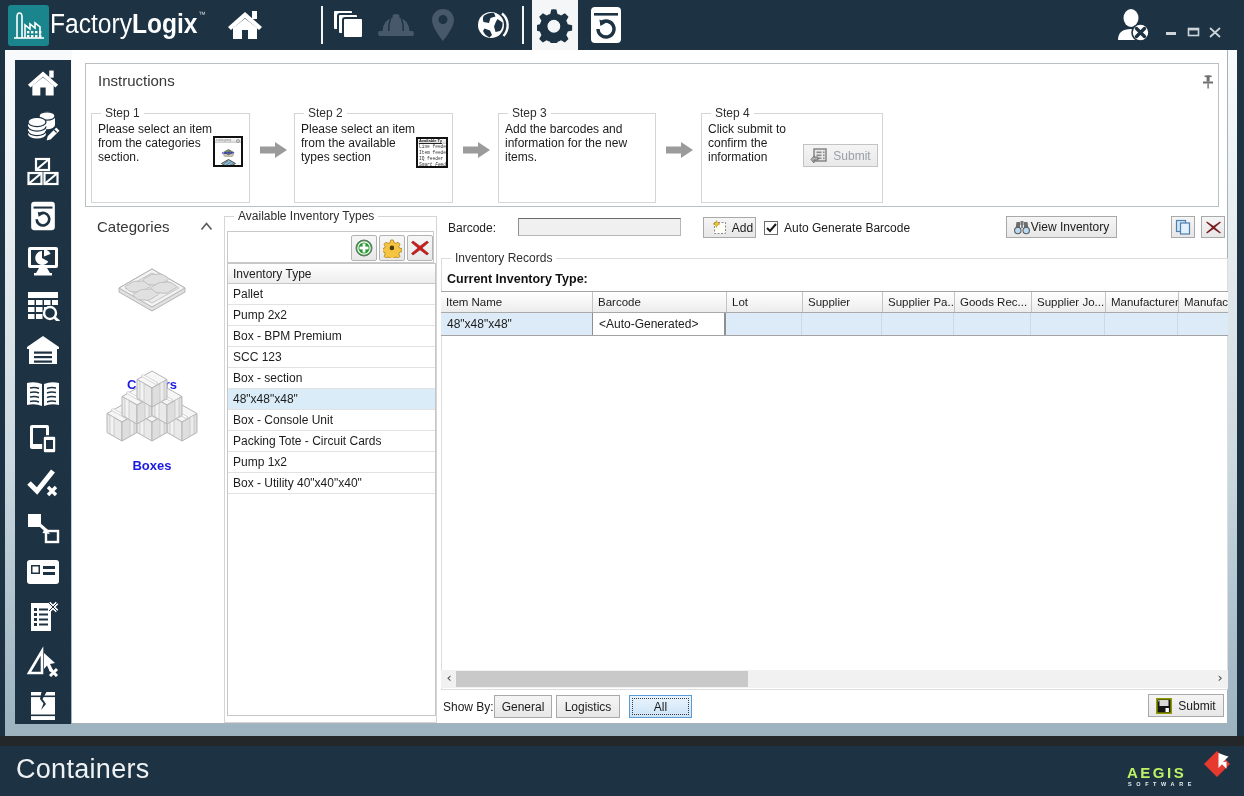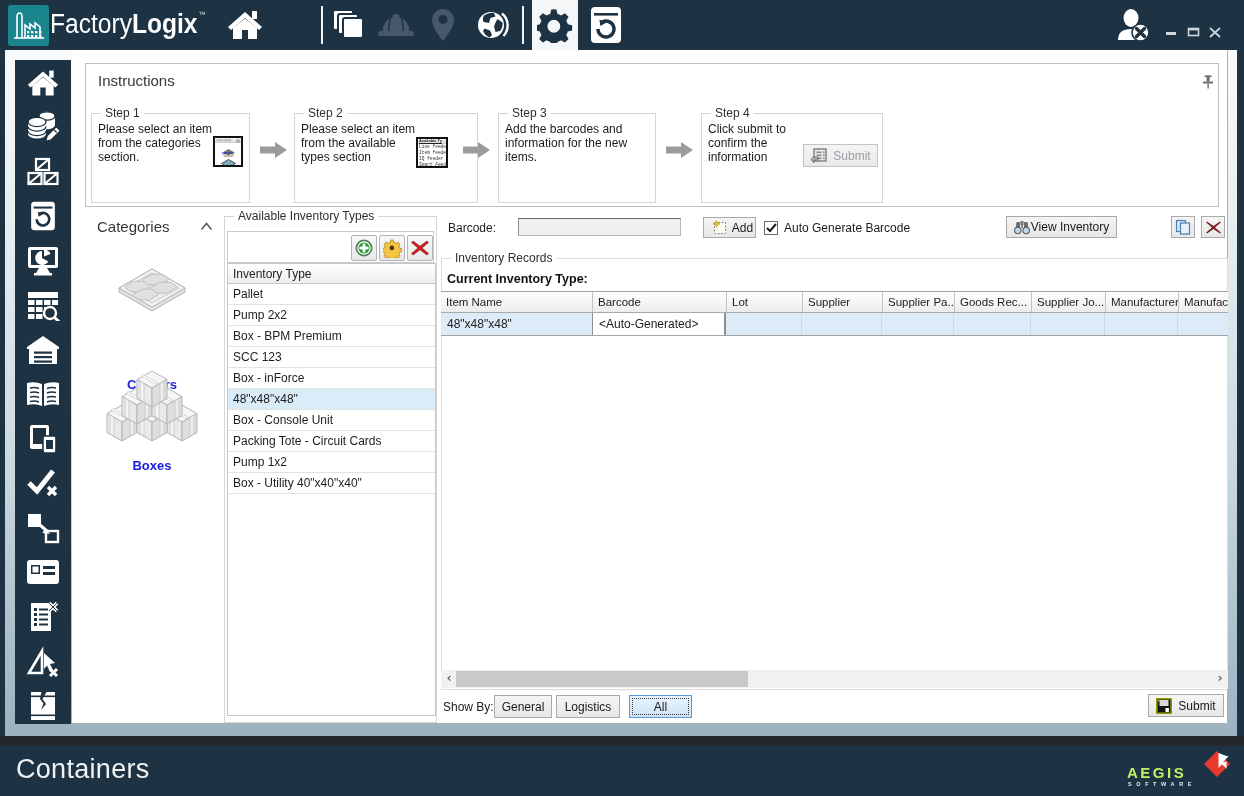--- a/index.html
+++ b/index.html
@@ -437,21 +437,21 @@
     <div style="text-align:center; height:10px;"><svg width="15" height="10" viewBox="0 0 15 10">
           <polygon points="7.5,0.5 14.5,4.5 7.5,8.5 0.5,4.5" fill="#8fc3da" stroke="#3a3a3a" stroke-width="0.9"></polygon>
           <path d="M3 4.5 L7.5 2 M5.2 5.8 L10.5 2.8 M7.5 7 L12.5 4.2" stroke="#3a3a3a" stroke-width="0.5"></path>
         </svg></div>
     <div class="t1-label">pallet</div>
   </div>
   <svg class="step-arrow" style="left:260px; top:142px;" viewBox="0 0 27 16">
     <polygon points="0,4.5 15,4.5 15,0 27,8 15,16 15,11.5 0,11.5" fill="#9b9b9b"></polygon>
   </svg>
 
-  <div class="groupbox" style="left:294px; top:113px; width:184px; height:90px;">
+  <div class="groupbox" style="left:294px; top:113px; width:159px; height:90px;">
     <span class="legend">Step 2</span>
   </div>
   <div class="step-text" style="left:301px; top:122px;">Please select an item
 from the available
 types section</div>
   <div class="thumb thumb2">
     <div class="thumb-hdr">Available Ty</div>
     <div class="thumb-line">Line feeder</div>
     <div class="thumb-line">Item feeder</div>
     <div class="thumb-line">IQ feeder</div>
@@ -559,21 +559,21 @@
         </svg>
       </div>
     </div>
 
     <div class="avail-list">
       <div class="avail-header">Inventory Type</div>
       <div class="avail-row">Pallet</div>
       <div class="avail-row">Pump 2x2</div>
       <div class="avail-row">Box - BPM Premium</div>
       <div class="avail-row">SCC 123</div>
-      <div class="avail-row">Box - inForce</div>
+      <div class="avail-row">Box - section</div>
       <div class="avail-row selected">48"x48"x48"</div>
       <div class="avail-row">Box - Console Unit</div>
       <div class="avail-row">Packing Tote - Circuit Cards</div>
       <div class="avail-row">Pump 1x2</div>
       <div class="avail-row">Box - Utility 40"x40"x40"</div>
     </div>
   </div>
 
   <div class="bc-label">Barcode:</div>
   <input class="bc-input" value="" style="">

